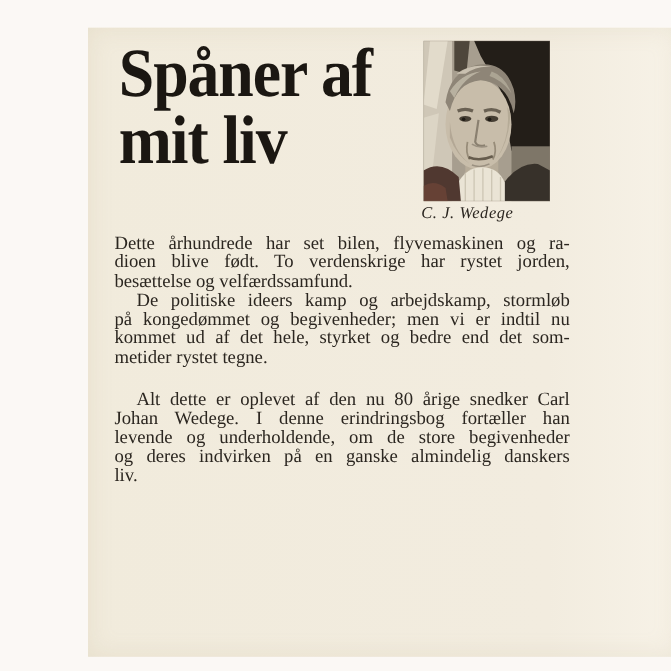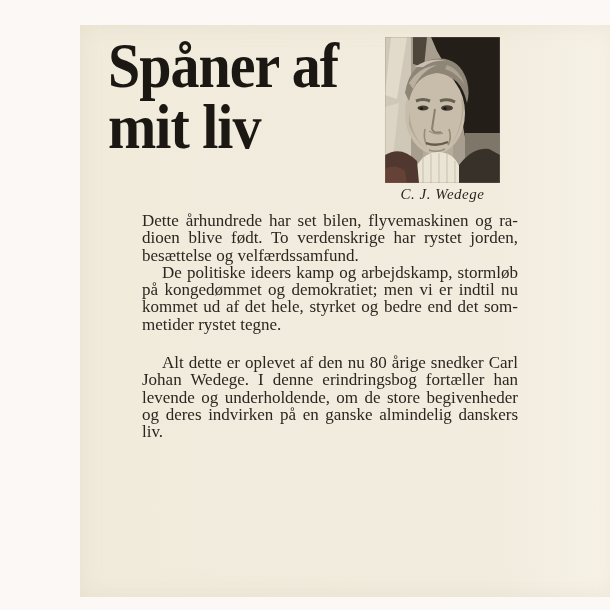--- a/index.html
+++ b/index.html
@@ -40,39 +40,37 @@
     position:absolute;
     left:305px; top:12px;
     width:115px; height:146px;
     display:block;
   }
   .photo svg{display:block;width:100%;height:100%;}
   .photo-caption{
     position:absolute;
     left:303px; top:161px;
     width:119px;
-    text-align:center;
     font-style:italic;
     font-size:15px;
     letter-spacing:0.5px;
     color:var(--ink);
   }
   .body-text{
     position:absolute;
     left:24px; top:187px;
     width:414px;
     font-size:17px;
     line-height:17.3px;
     color:var(--ink);
   }
   .para .line{
     text-align:justify;
     text-align-last:justify;
     white-space:normal;
-    margin-left:38px;
   }
   .para .line.last{text-align-last:left;font-family:Liberation Serif, serif;}
   .para .line.indent{text-indent:20px;}
   .para:nth-child(3){margin-top:21px;}
   .para:nth-child(4){margin-top:26px;}
 </style>
 </head>
 <body>
 
 <div class="paper">
@@ -139,21 +137,21 @@
   <div class="photo-caption">C. J. Wedege</div>
 
   <div class="body-text">
       <div class="para">
         <div class="line">Dette århundrede har set bilen, flyvemaskinen og ra-</div>
         <div class="line">dioen blive født. To verdenskrige har rystet jorden,</div>
         <div class="line last">besættelse og velfærdssamfund.</div>
       </div>
       <div class="para">
         <div class="line indent">De politiske ideers kamp og arbejdskamp, stormløb</div>
-        <div class="line">på kongedømmet og demokratiet; men vi er indtil nu</div>
+        <div class="line">på kongedømmet og begivenheder; men vi er indtil nu</div>
         <div class="line">kommet ud af det hele, styrket og bedre end det som-</div>
         <div class="line last">metider rystet tegne.</div>
       </div>
       <div class="para">
         <div class="line indent">Alt dette er oplevet af den nu 80 årige snedker Carl</div>
         <div class="line">Johan Wedege. I denne erindringsbog fortæller han</div>
         <div class="line">levende og underholdende, om de store begivenheder</div>
         <div class="line">og deres indvirken på en ganske almindelig danskers</div>
         <div class="line last">liv.</div>
       </div>

